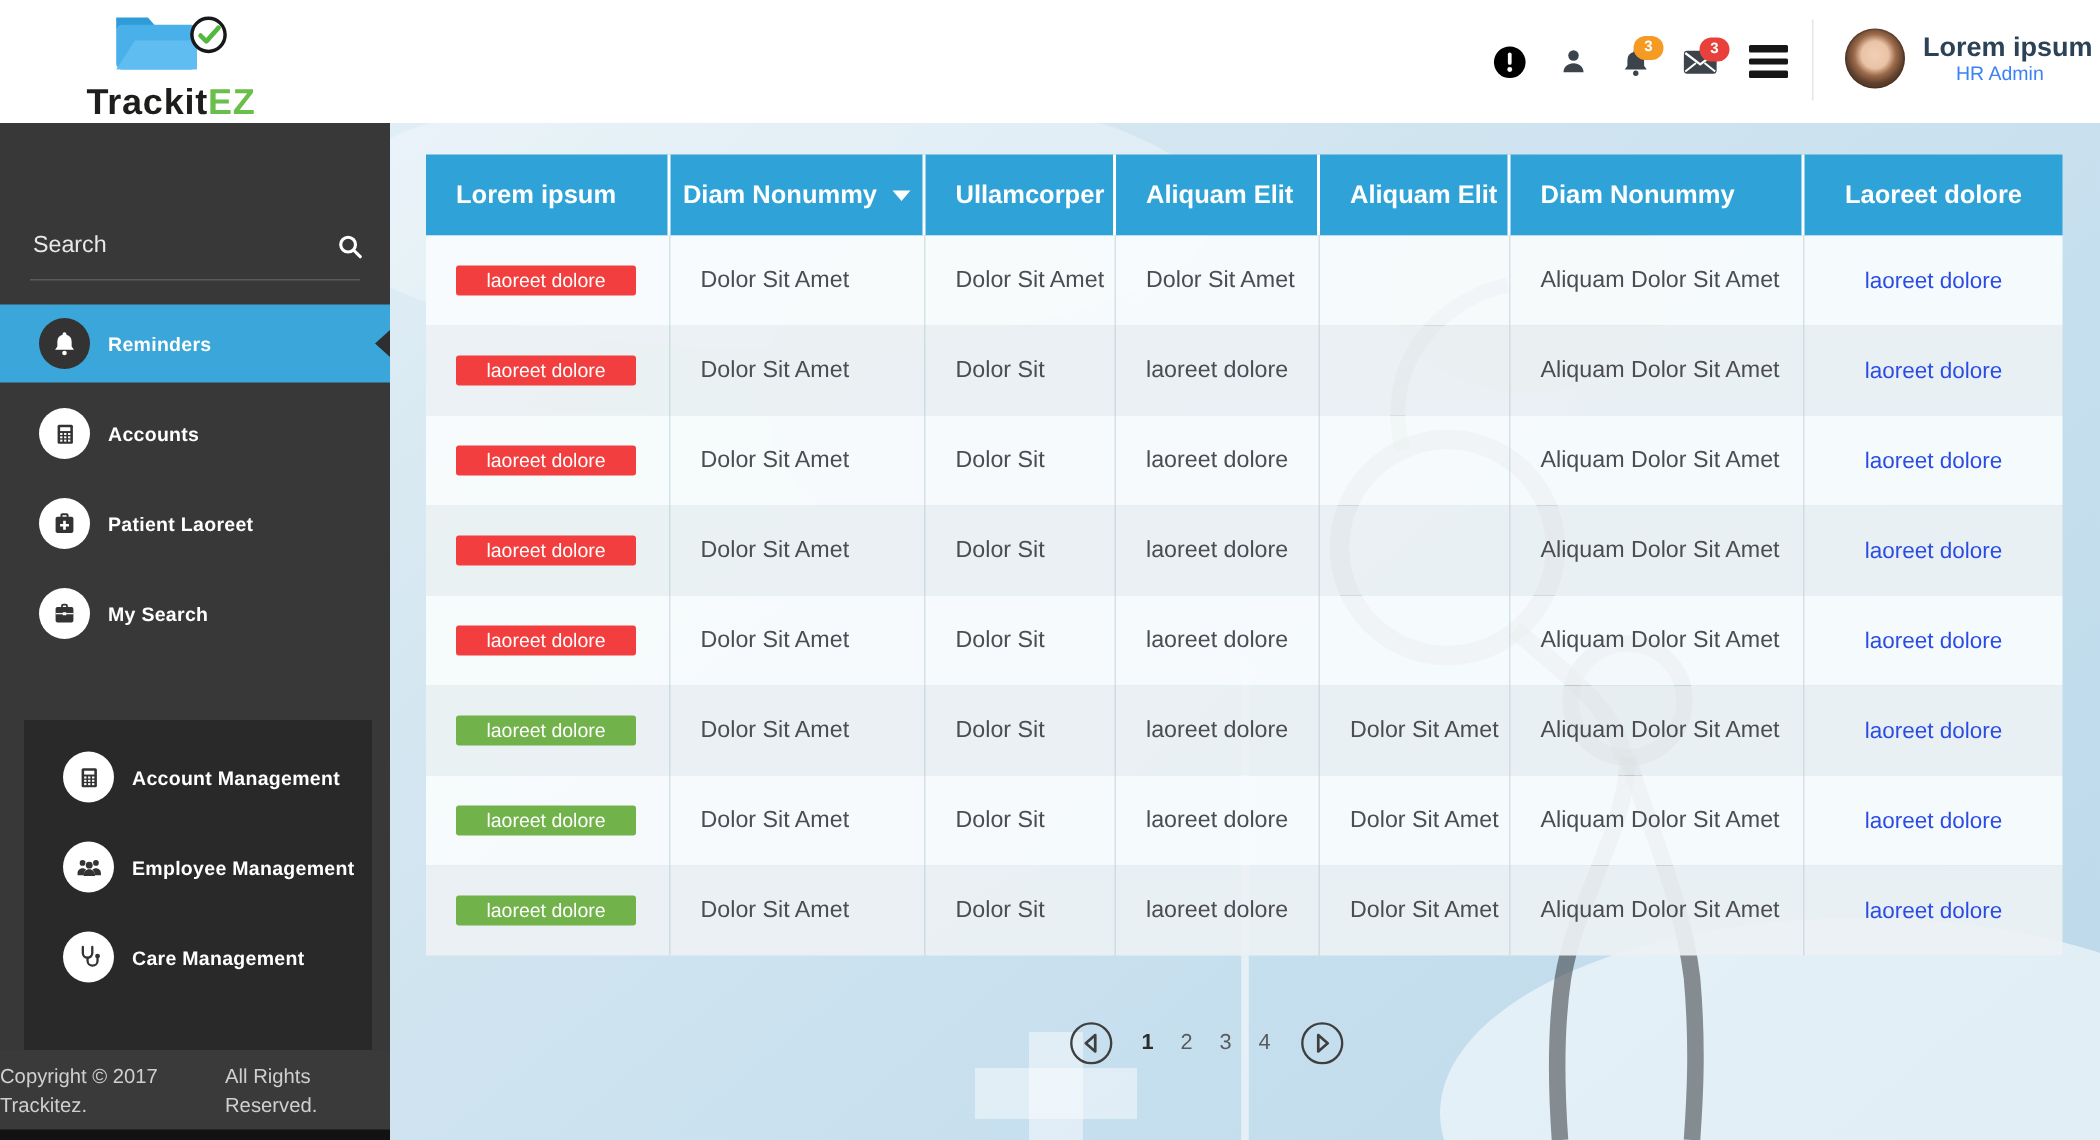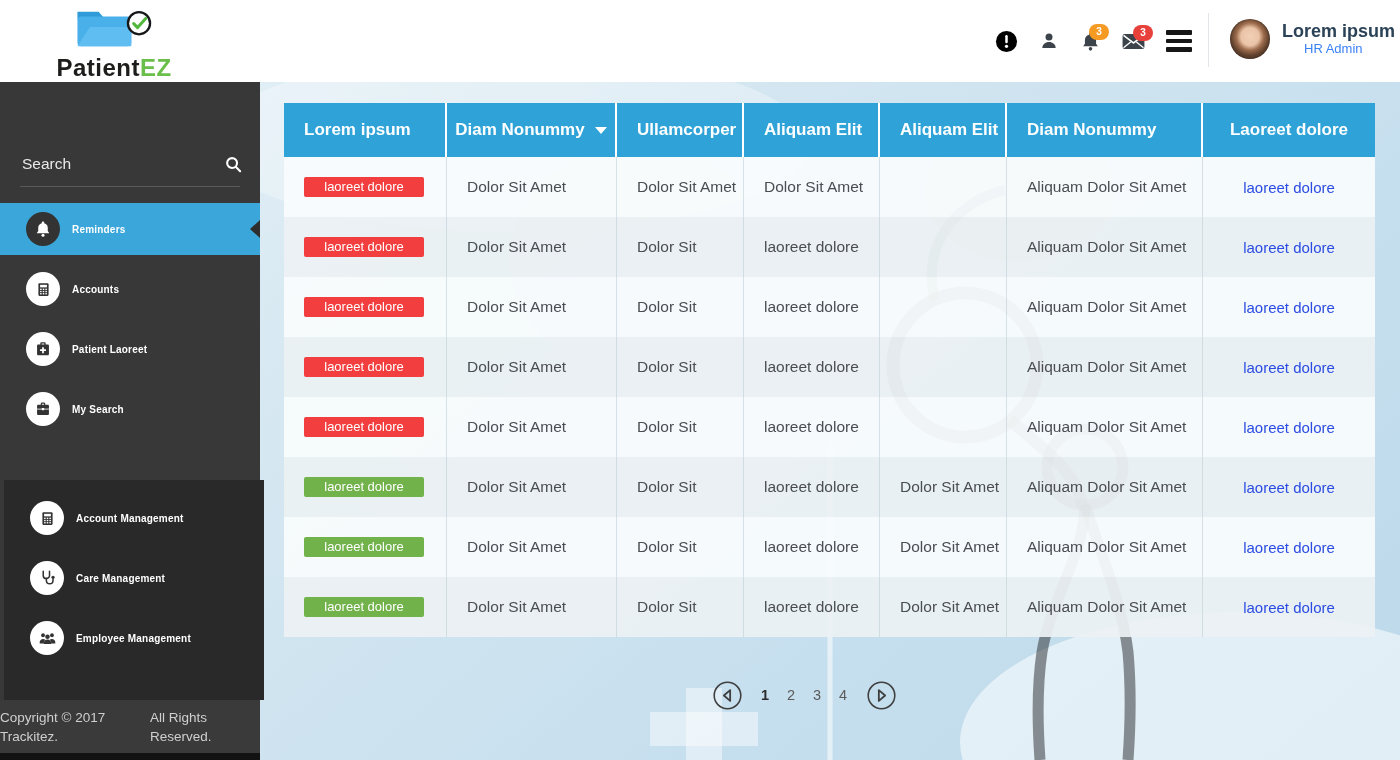--- a/index.html
+++ b/index.html
@@ -41,24 +41,24 @@
   .search-row{display:flex;align-items:flex-end;border-bottom:1px solid #5a5a5a;padding-bottom:12px;color:#fff;margin-top:48px;}
   .search-input{flex:1;background:transparent;border:none;outline:none;color:#f2f2f2;font-size:15.5px;
      font-family:"Liberation Sans",sans-serif;}
   .search-input::placeholder{color:#f2f2f2;opacity:.95;}
   .menu{margin-top:16px;}
   .side-item{position:relative;height:52px;margin-bottom:8px;display:flex;align-items:center;cursor:pointer;}
   .side-item.active{background:var(--active-item-blue,#3aa6d9);}
   .side-icon{width:34px;height:34px;border-radius:50%;background:#ffffff;color:#333333;
      display:flex;align-items:center;justify-content:center;margin:0 12px 0 26px;flex:none;}
   .side-item.active .side-icon{background:#333333;color:#ffffff;}
-  .side-label{color:#ffffff;font-size:10px;font-weight:700;letter-spacing:.2px;}
+  .side-label{color:#ffffff;font-size:13px;font-weight:700;letter-spacing:.2px;}
   .active-marker{position:absolute;right:0;top:50%;transform:translateY(-50%);width:0;height:0;
      border-top:9px solid transparent;border-bottom:9px solid transparent;border-right:10px solid #2e2e2e;}
-  .menu-secondary{position:absolute;left:4px;top:398px;width:260px;height:220px;background:#292929;padding-top:12px;box-sizing:border-box;}
+  .menu-secondary{position:absolute;left:16px;top:398px;width:232px;height:220px;background:#292929;padding-top:12px;box-sizing:border-box;}
   .copyright{position:absolute;left:0;top:618px;width:260px;height:53px;background:#3a3a3a;
      display:flex;flex-direction:row;align-items:center;justify-content:center;color:#cfcfcf;font-size:13.5px;line-height:19px;}
   .side-strip{position:absolute;left:0;bottom:0;width:260px;height:7px;background:#121212;}
 
   
   .data-table{position:absolute;left:284px;top:103px;width:1091px;z-index:2;}
   .thead,.trow{display:grid;grid-template-columns:163px 170px 127px 136px 127px 196px 172px;}
   .thead{height:54px;background:var(--accent-blue,#2fa3d8);}
   .th{display:flex;align-items:center;color:#fff;font-size:17px;font-weight:700;padding-left:20px;box-sizing:border-box;
       border-right:2px solid #ffffff;}
@@ -110,21 +110,21 @@
   <div class="topbar">
     <div class="logo">
       <svg width="96" height="50" viewBox="0 0 96 52">
         <path d="M10 8 h22 l7 8 h-29 z" fill="#2f9bd8"></path>
         <rect x="10" y="13" width="56" height="31" rx="4" fill="#49b0ea"></rect>
         <path d="M10 44 L23 24 h43 v20 z" fill="#60bdf1"></path>
         <circle cx="74" cy="20" r="11.5" fill="#ffffff" stroke="#17181a" stroke-width="2.4"></circle>
         <path d="M68.5 20.5 l4 4 l8.5 -9.5" fill="none" stroke="#53b83e" stroke-width="3.2" stroke-linecap="round" stroke-linejoin="round"></path>
       </svg>
       <div class="logo-word">
-        <span class="w1">Patient</span><span class="w2">EZ</span>
+        <span class="w1">Trackit</span><span class="w2">EZ</span>
       </div>
     </div>
 
     <div class="top-icons">
       <div class="tico">
         <svg width="23" height="23" viewBox="0 0 24 24">
             <circle cx="12" cy="12" r="11" fill="#000"></circle>
             <rect x="10.7" y="5.2" width="2.6" height="8.6" rx="1.3" fill="#fff"></rect>
             <circle cx="12" cy="17" r="1.7" fill="#fff"></circle>
           </svg>
@@ -247,40 +247,40 @@
                 <rect x="6" y="14.2" width="1.8" height="1.6"></rect>
                 <rect x="9.1" y="14.2" width="1.8" height="1.6"></rect>
                 <rect x="12.2" y="14.2" width="1.8" height="1.6"></rect>
               </g>
             </svg>
           </span>
           <span class="side-label">Account Management</span>
         </div>
         <div class="side-item">
           <span class="side-icon">
-            <svg width="18" height="18" viewBox="0 0 20 20" fill="none" stroke="currentColor" stroke-width="1.7" stroke-linecap="round">
-              <path d="M5.8 2.6v4.5a3.5 3.5 0 0 0 7 0V2.6"></path>
-              <path d="M9.3 10.4v2.3a3.7 3.7 0 0 0 7.4 0v-1.5"></path>
-              <circle cx="16.7" cy="9.3" r="1.8" fill="currentColor" stroke="none"></circle>
-            </svg>
-          </span>
-          <span class="side-label">Care Management</span>
-        </div>
-        <div class="side-item">
-          <span class="side-icon">
             <svg width="19" height="19" viewBox="0 0 20 20" fill="currentColor">
               <circle cx="5.3" cy="6.6" r="2"></circle>
               <circle cx="14.7" cy="6.6" r="2"></circle>
               <path d="M1.8 13.8c0-1.9 1.6-3.4 3.5-3.4 1 0 1.8.4 2.4 1a4.6 4.6 0 0 0-1.6 3.5v.3H1.8v-1.4zM13.9 15.2v-.3c0-1.4-.6-2.7-1.6-3.5.6-.6 1.5-1 2.4-1 1.9 0 3.5 1.5 3.5 3.4v1.4h-4.3z"></path>
               <circle cx="10" cy="8.2" r="2.4"></circle>
               <path d="M6 15.8v-.7c0-2.2 1.8-4 4-4s4 1.8 4 4v.7H6z"></path>
             </svg>
           </span>
           <span class="side-label">Employee Management</span>
         </div>
+        <div class="side-item">
+          <span class="side-icon">
+            <svg width="18" height="18" viewBox="0 0 20 20" fill="none" stroke="currentColor" stroke-width="1.7" stroke-linecap="round">
+              <path d="M5.8 2.6v4.5a3.5 3.5 0 0 0 7 0V2.6"></path>
+              <path d="M9.3 10.4v2.3a3.7 3.7 0 0 0 7.4 0v-1.5"></path>
+              <circle cx="16.7" cy="9.3" r="1.8" fill="currentColor" stroke="none"></circle>
+            </svg>
+          </span>
+          <span class="side-label">Care Management</span>
+        </div>
       </div>
     <div class="copyright">
       <div>Copyright © 2017 Trackitez.</div>
       <div>All Rights Reserved.</div>
     </div>
     <div class="side-strip"></div>
   </div>
 
   <div class="data-table">
     <div class="thead" id="table-head">

